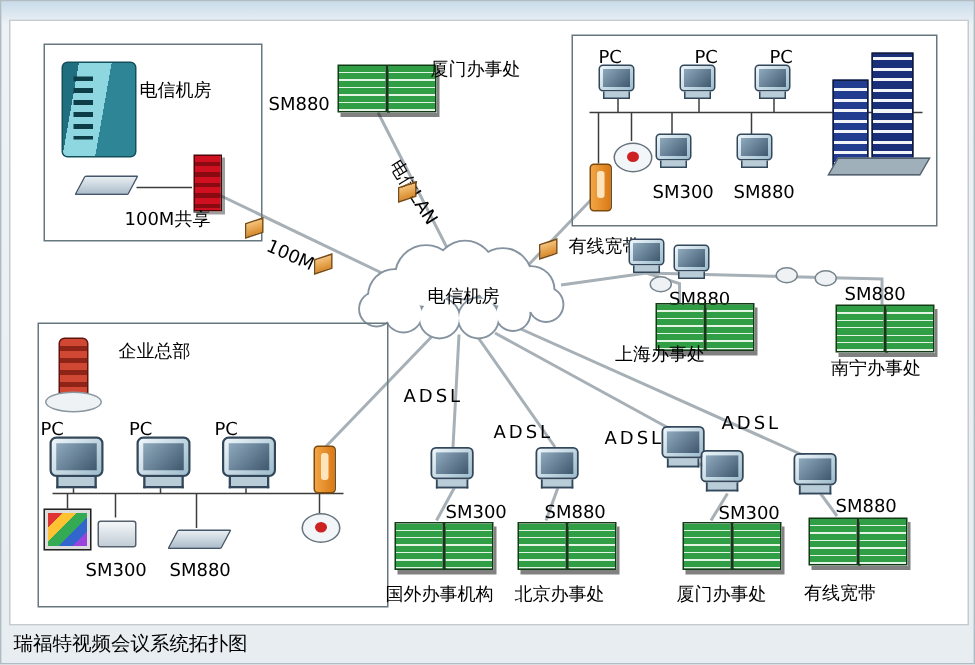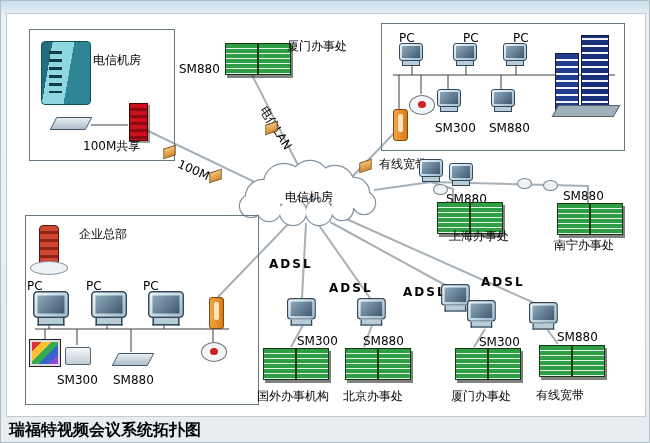--- a/index.html
+++ b/index.html
@@ -4,22 +4,22 @@
 <style>
   html,body{margin:0;padding:0;}
   .stage{position:relative;width:650px;height:443px;overflow:hidden;box-sizing:border-box;
          border:1px solid #b0bcc4;
          background:linear-gradient(180deg,#c9dcea 0,#eef2f5 16px,#e8edf1 100%);
          font-family:"DejaVu Sans","Liberation Sans",sans-serif;}
   .panel{position:absolute;left:5px;top:12px;width:638px;height:402px;background:#fff;border:1px solid #c3cbd1;}
   .wires{position:absolute;left:0;top:0;}
   .box{position:absolute;border:1px solid #67777f;}
   .t{position:absolute;font-size:12px;color:#000;white-space:nowrap;line-height:14px;}
-  .sp{letter-spacing:2px;font-weight:bold;}
-  .title{position:absolute;font-size:16px;font-weight:bold;color:#000;}
+  .sp{letter-spacing:2px;}
+  .title{position:absolute;font-size:13px;font-weight:normal;color:#000;}
   
   .rack{position:absolute;width:31px;height:30px;border:1px solid #123a16;
         background:repeating-linear-gradient(180deg,#2f9e44 0 4px,#e4f4e4 4px 5px);
         box-shadow:2px 3px 0 rgba(25,25,25,.55);}
   
   .pc{position:absolute;transform-origin:top left;}
   .pc .mon{width:24px;height:18px;box-sizing:border-box;border:1px solid #33475a;border-radius:3px;
            background:linear-gradient(135deg,#eef6fa,#9dbccd);padding:2px;}
   .pc .scr{width:100%;height:100%;background:linear-gradient(135deg,#8fa9bd,#3f586e);}
   .pc .base{width:16px;height:4px;margin:0 auto;background:#b9cdd9;border:1px solid #33475a;border-top:none;}
@@ -208,21 +208,21 @@
   <div class="pc" style="left:448px;top:162px">
       <div class="mon">
         <div class="scr"></div>
       </div>
       <div class="base"></div>
     </div>
   <div class="ghub" style="left:432px;top:183px"></div>
   <div class="t" style="left:445px;top:191px">SM880</div>
   <div class="rack" style="left:436px;top:201px"></div>
   <div class="rack" style="left:469px;top:201px"></div>
-  <div class="t" style="left:448px;top:228px">上海办事处</div>
+  <div class="t" style="left:409px;top:228px">上海办事处</div>
 
   <div class="ghub" style="left:516px;top:177px"></div>
   <div class="ghub" style="left:542px;top:179px"></div>
   <div class="t" style="left:562px;top:188px">SM880</div>
   <div class="rack" style="left:556px;top:202px"></div>
   <div class="rack" style="left:589px;top:202px"></div>
   <div class="t" style="left:553px;top:237px">南宁办事处</div>
 
   <div class="t sp" style="left:268px;top:256px">ADSL</div>
   <div class="t sp" style="left:328px;top:280px">ADSL</div>

